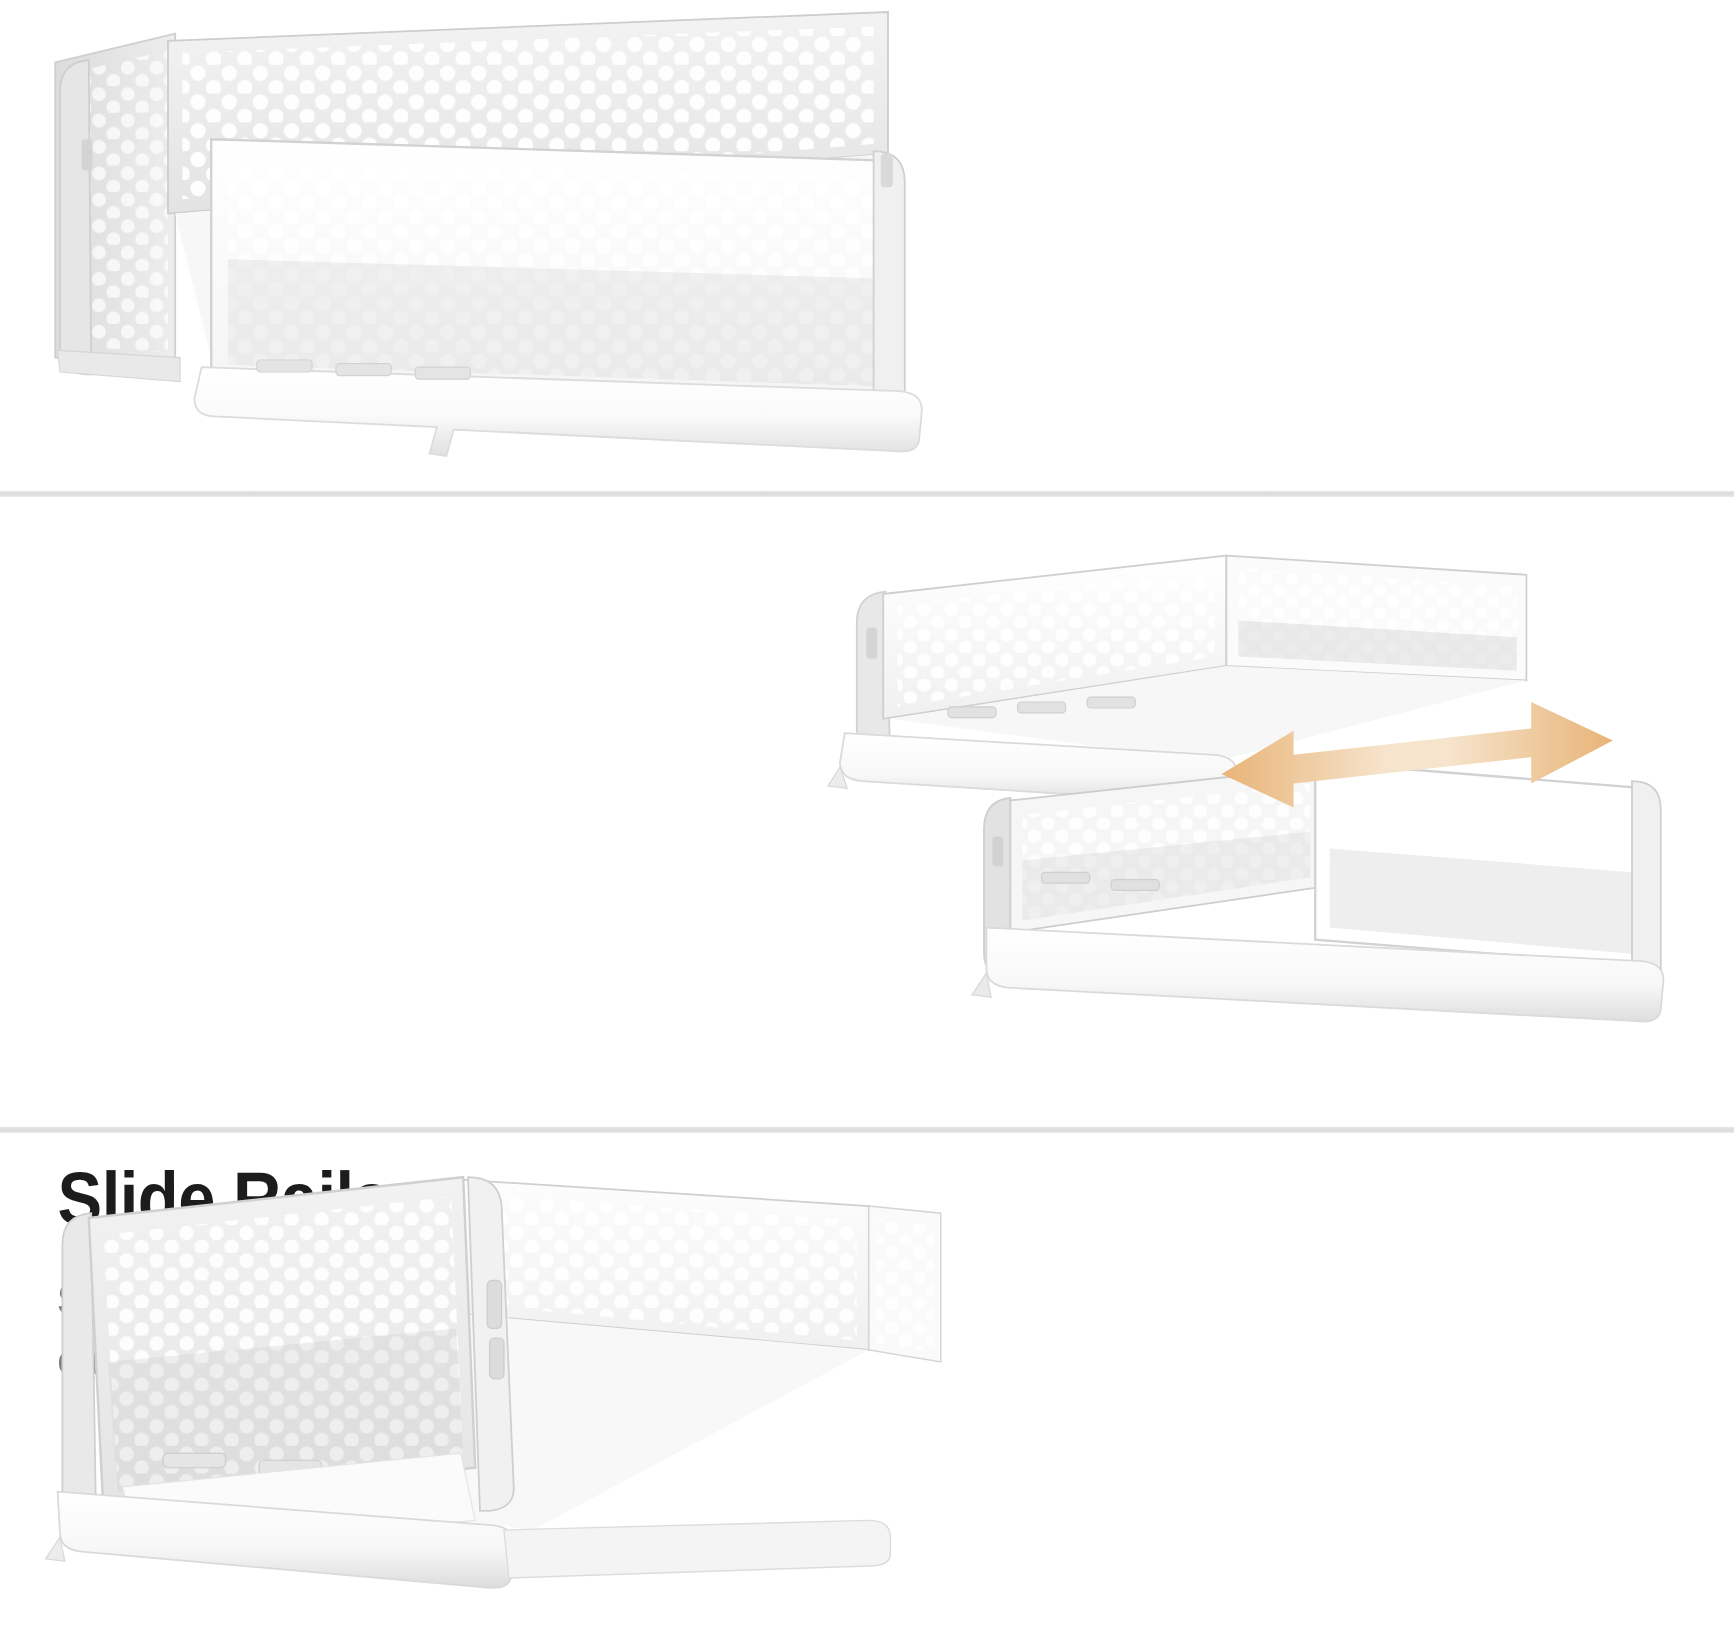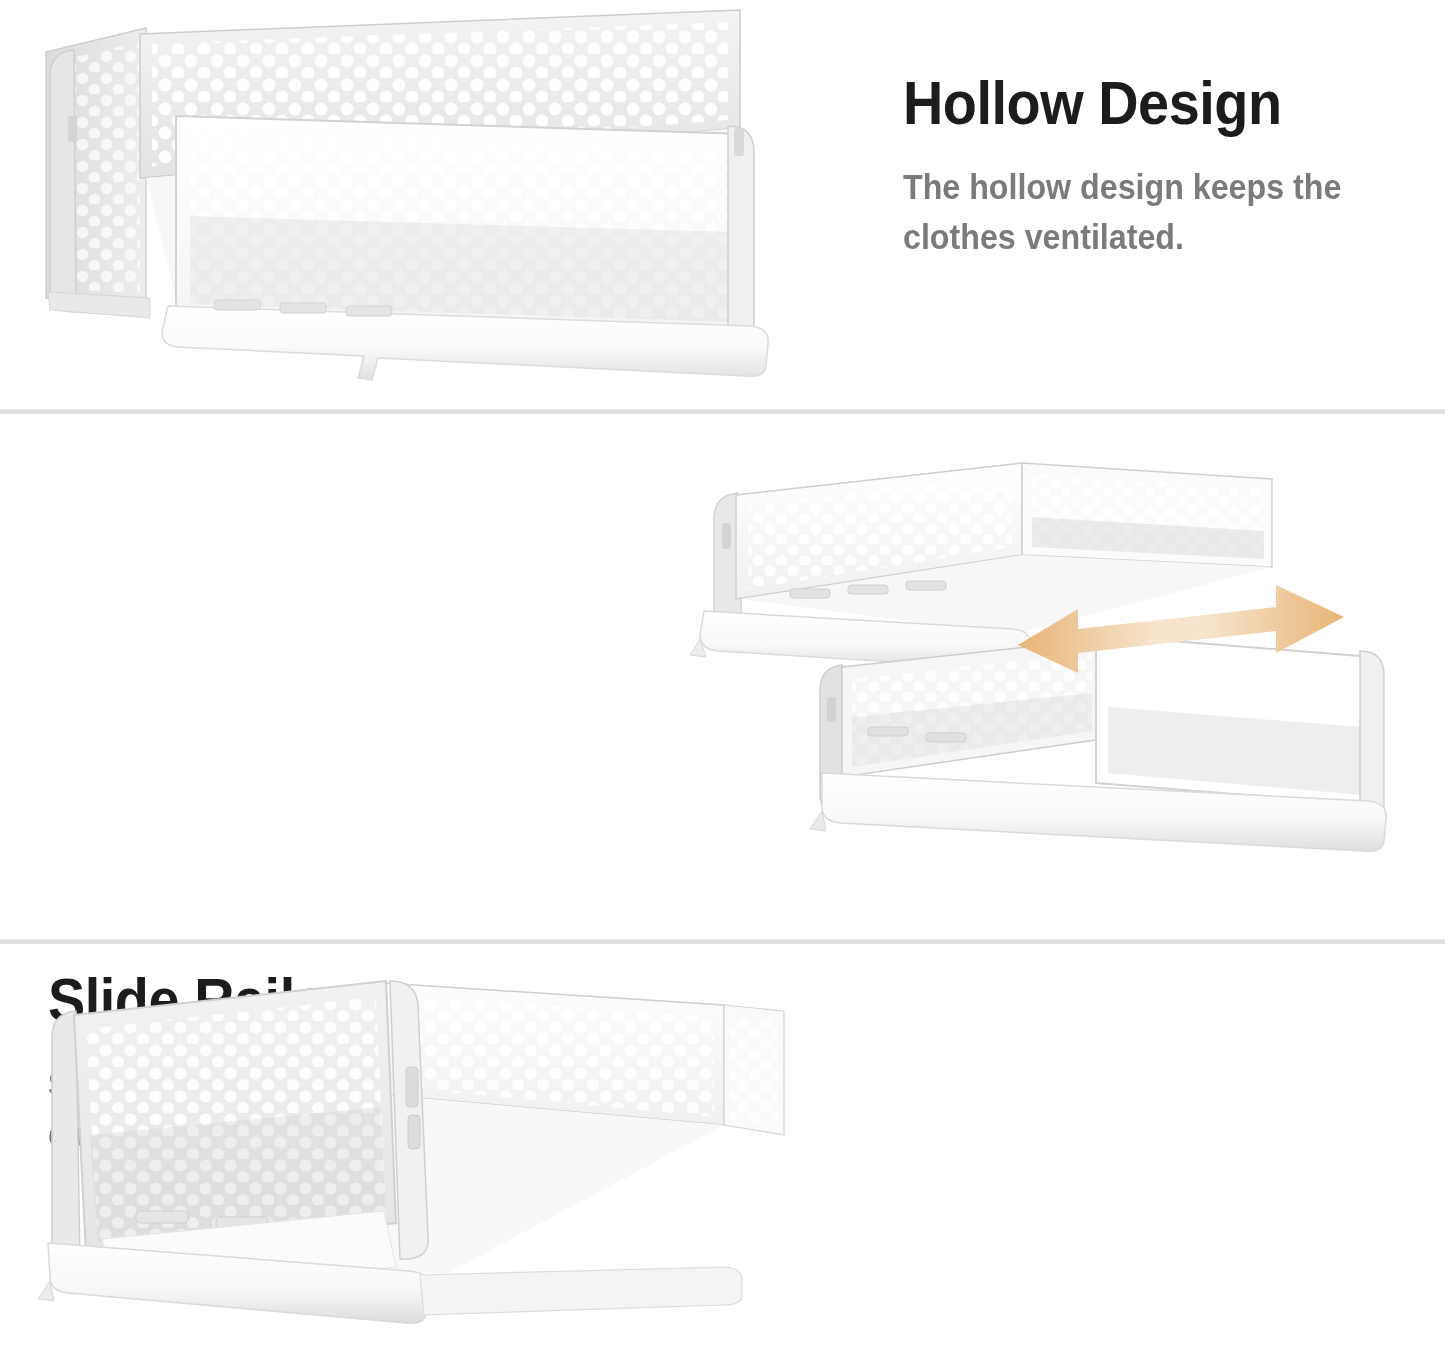--- a/index.html
+++ b/index.html
@@ -117,24 +117,20 @@
         <path d="M140 300 L722 320 Q742 322 740 338 L738 360 Q737 372 718 370 L350 352 L344 374 L330 372 L336 350 L150 341 Q134 340 134 326 Z" fill="url(#gRail)" stroke="#dcdcdc" stroke-width="1.5"></path>
 
         <rect x="186" y="294" width="46" height="10" rx="3" fill="#e4e4e4" stroke="#d2d2d2" stroke-width="1"></rect>
         <rect x="252" y="297" width="46" height="10" rx="3" fill="#e4e4e4" stroke="#d2d2d2" stroke-width="1"></rect>
         <rect x="318" y="300" width="46" height="10" rx="3" fill="#e4e4e4" stroke="#d2d2d2" stroke-width="1"></rect>
 
         <path d="M20 286 L122 292 L122 312 L22 304 Z" fill="#e9e9e9" stroke="#d6d6d6" stroke-width="1"></path>
       </svg>
     </div>
 
-    <div class="textblock tb-1">
-      <div class="headline">Hollow Design</div>
-      <div class="subtext">The hollow design keeps the clothes ventilated.</div>
-    </div>
   </div>
 
   <div class="divider divider-1"></div>
 
   <div class="panel panel-2">
 
     <div class="textblock tb-2">
       <div class="headline">Slide Rails</div>
       <div class="subtext">Stable stacking and easy sliding for easy access to item.</div>
     </div>

